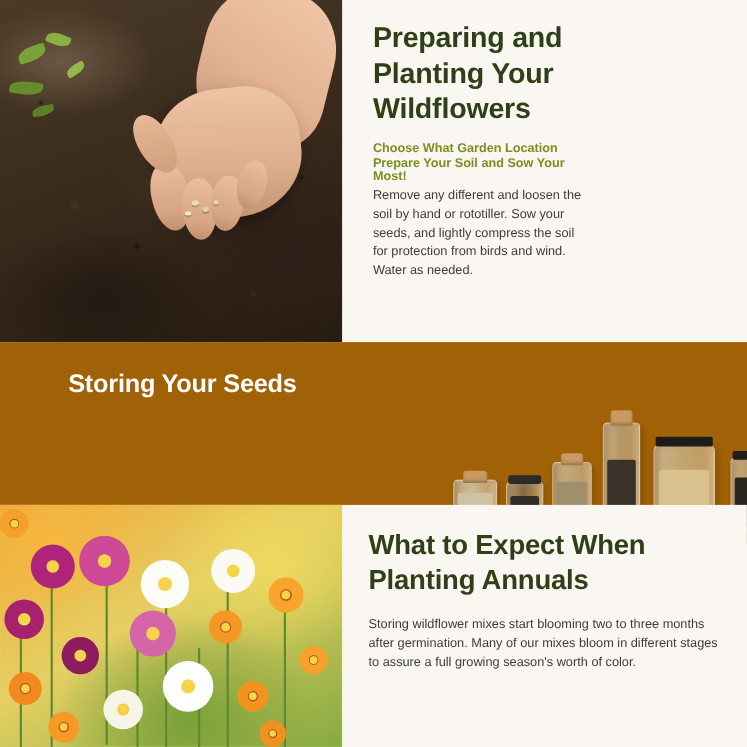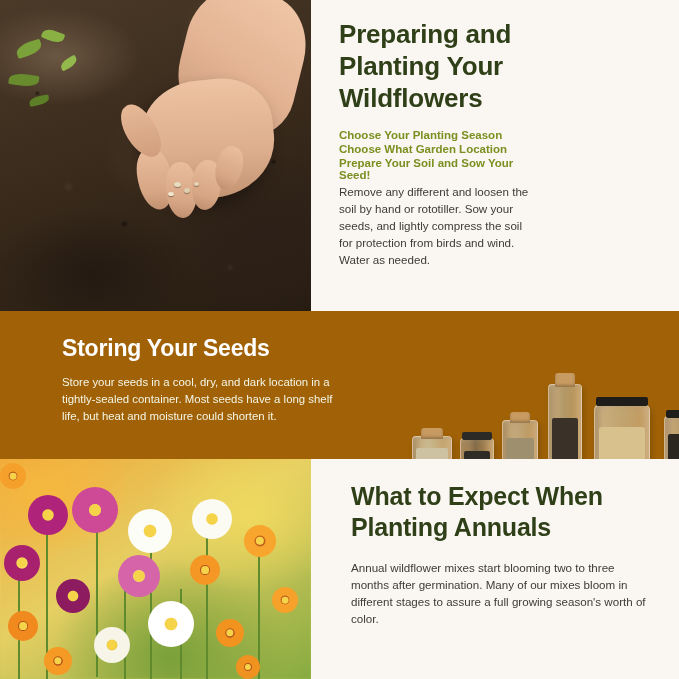--- a/index.html
+++ b/index.html
@@ -271,21 +271,21 @@
     border-radius:50%;
   }
   .stem {
     position: absolute;
     width: 2px;
     background: #5f8a2e;
   }
 
   .sec3-text {
     flex: 1;
-    padding: 22px 24px 0 40px;
+    padding: 22px 24px 0 24px;
     box-sizing: border-box;
   }
   .h3 {
     font-size: 25px;
     line-height: 1.24;
     font-weight: bold;
     color: #2f4018;
     margin: 0 0 16px 0;
     letter-spacing: -.2px;
   }
@@ -313,33 +313,31 @@
         <div class="thumb"></div>
         <div class="seed sd1"></div>
         <div class="seed sd2"></div>
         <div class="seed sd3"></div>
         <div class="seed sd4"></div>
       </div>
     </div>
     <div class="sec1-text">
       <h1 class="h1">Preparing and Planting Your Wildflowers</h1>
 
-      <p class="sub">Choose Your Planting Season</p>
 
       <p class="sub">Choose What Garden Location</p>
 
-      <p class="sub">Prepare Your Soil and Sow Your Seed!</p>
+      <p class="sub">Prepare Your Soil and Sow Your Most!</p>
       <p class="body">Remove any different and loosen the soil by hand or rototiller. Sow your seeds, and lightly compress the soil for protection from birds and wind. Water as needed.</p>
     </div>
   </section>
 
   <section class="sec2">
     <div class="sec2-text">
       <h2 class="h2">Storing Your Seeds</h2>
-      <p class="body-light">Store your seeds in a cool, dry, and dark location in a tightly-sealed container. Most seeds have a long shelf life, but heat and moisture could shorten it.</p>
     </div>
     <div class="jars">
       <div class="jar jarA">
         <div class="cork corkA"></div>
         <div class="jarA-fill"></div>
       </div>
       <div class="jar jarB">
         <div class="lid-dark lidB"></div>
         <div class="jarB-fill"></div>
       </div>
@@ -391,17 +389,17 @@
       <div class="fl" style="left:190px; top:96px; width:30px; height:30px; background:radial-gradient(circle at 50% 50%, #b9571a 0 22%, #f49724 26% 100%);"></div>
       <div class="fl" style="left:244px; top:66px; width:32px; height:32px; background:radial-gradient(circle at 50% 50%, #c2601c 0 22%, #f7a52c 26% 100%);"></div>
       <div class="fl" style="left:216px; top:160px; width:28px; height:28px; background:radial-gradient(circle at 50% 50%, #b9571a 0 22%, #f2931f 26% 100%);"></div>
       <div class="fl" style="left:272px; top:128px; width:26px; height:26px; background:radial-gradient(circle at 50% 50%, #b9571a 0 22%, #f6a129 26% 100%);"></div>
       <div class="fl" style="left:0px; top:4px; width:26px; height:26px; background:radial-gradient(circle at 50% 50%, #b9571a 0 22%, #f5a02a 26% 100%);"></div>
       <div class="fl" style="left:236px; top:196px; width:24px; height:24px; background:radial-gradient(circle at 50% 50%, #b9571a 0 22%, #f0921f 26% 100%);"></div>
     </div>
 
     <div class="sec3-text">
       <h2 class="h3">What to Expect When Planting Annuals</h2>
-      <p class="body">Annual wildflower mixes start blooming two to three months after germination. Many of our mixes bloom in different stages to assure a full growing season's worth of color.</p>
+      <p class="body">Storing wildflower mixes start blooming two to three months after germination. Many of our mixes bloom in different stages to assure a full growing season's worth of color.</p>
     </div>
   </section>
 
 </div>
 
 </body></html>

